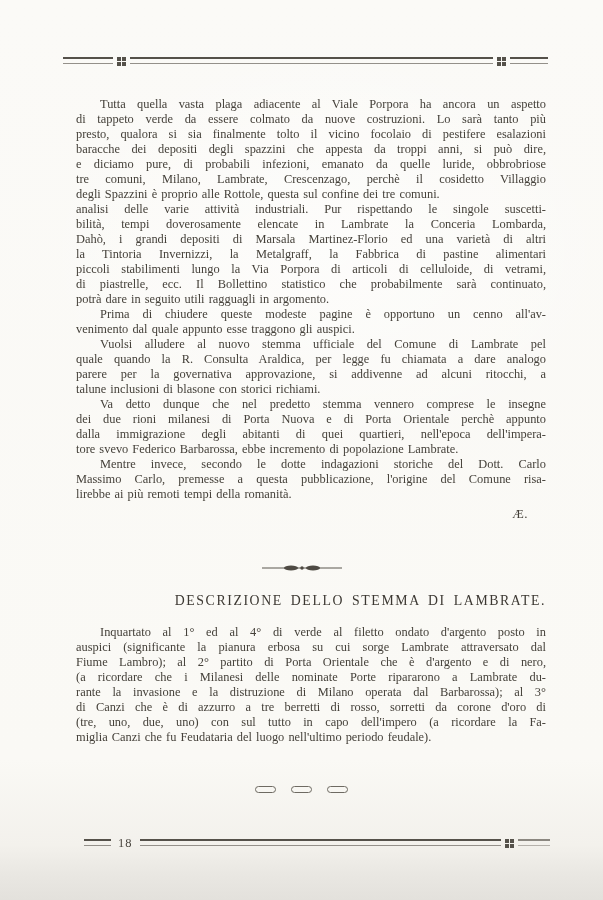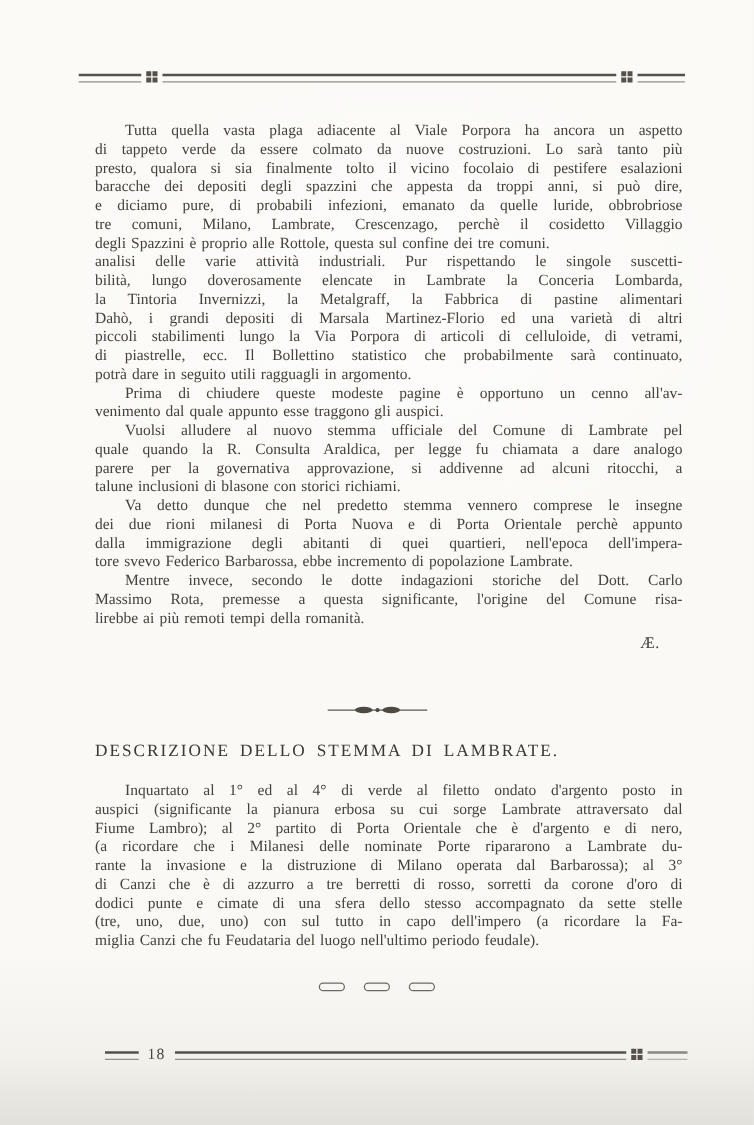--- a/index.html
+++ b/index.html
@@ -10,21 +10,21 @@
     overflow:hidden;
     font-family:"Liberation Serif", "DejaVu Serif", serif;
     color:#45413a;
     background:
       radial-gradient(ellipse 420px 300px at 52% 28%, rgba(255,255,255,0.55), rgba(255,255,255,0) 70%),
       linear-gradient(to bottom, #fbfaf7 0px, #faf9f5 760px, #f3f1ec 845px, #e9e7e2 875px, #e3e1dc 900px);
     padding-left: 19px;
   }
 
   
-  .rule { position:absolute; display:flex; align-items:flex-end; }
+  .rule { position:absolute; display:flex; align-items:flex-start; }
   .rule-seg {
     height:7px; box-sizing:border-box;
     border-top:2.5px solid #55514a;
     border-bottom:1.3px solid #94908a;
   }
   .rule-seg.faint { border-top-color:#8b8780; border-bottom-color:#b5b1ab; }
   .rule-dots {
     width:9px; height:9px; flex:0 0 9px;
     margin:0 4px;
     display:grid;
@@ -74,21 +74,21 @@
 
   
   .divider {
     position:absolute; top:561px; left:0; width:603px;
     display:flex; justify-content:center;
   }
 
   
   .section-heading {
     position:absolute; top:593px; left:76px; width:470px;
-    text-align:left;
+    text-align:right;
     font-size:13.8px;
     letter-spacing:1.6px;
     color:#3c3832;
     word-spacing:3px;
   }
 
   
   .pills {
     position:absolute; top:786px; left:0; width:603px;
     display:flex; justify-content:center; gap:15px;
@@ -129,23 +129,23 @@
           <div class="line first">Tutta quella vasta plaga adiacente al Viale Porpora ha ancora un aspetto</div>
           <div class="line">di tappeto verde da essere colmato da nuove costruzioni. Lo sarà tanto più</div>
           <div class="line">presto, qualora si sia finalmente tolto il vicino focolaio di pestifere esalazioni</div>
           <div class="line">baracche dei depositi degli spazzini che appesta da troppi anni, si può dire,</div>
           <div class="line">e diciamo pure, di probabili infezioni, emanato da quelle luride, obbrobriose</div>
           <div class="line">tre comuni, Milano, Lambrate, Crescenzago, perchè il cosidetto Villaggio</div>
           <div class="line last">degli Spazzini è proprio alle Rottole, questa sul confine dei tre comuni.</div>
         </div>
         <div class="para">
           <div class="line">analisi delle varie attività industriali. Pur rispettando le singole suscetti-</div>
-          <div class="line">bilità, lungo doverosamente elencate in Lambrate la Conceria Lombarda,</div>
+          <div class="line">bilità, tempi doverosamente elencate in Lambrate la Conceria Lombarda,</div>
+          <div class="line">Dahò, i grandi depositi di Marsala Martinez-Florio ed una varietà di altri</div>
           <div class="line">la Tintoria Invernizzi, la Metalgraff, la Fabbrica di pastine alimentari</div>
-          <div class="line">Dahò, i grandi depositi di Marsala Martinez-Florio ed una varietà di altri</div>
           <div class="line">piccoli stabilimenti lungo la Via Porpora di articoli di celluloide, di vetrami,</div>
           <div class="line">di piastrelle, ecc. Il Bollettino statistico che probabilmente sarà continuato,</div>
           <div class="line last">potrà dare in seguito utili ragguagli in argomento.</div>
         </div>
         <div class="para">
           <div class="line first">Prima di chiudere queste modeste pagine è opportuno un cenno all'av-</div>
           <div class="line last">venimento dal quale appunto esse traggono gli auspici.</div>
         </div>
         <div class="para">
           <div class="line first">Vuolsi alludere al nuovo stemma ufficiale del Comune di Lambrate pel</div>
@@ -154,21 +154,21 @@
           <div class="line last">talune inclusioni di blasone con storici richiami.</div>
         </div>
         <div class="para">
           <div class="line first">Va detto dunque che nel predetto stemma vennero comprese le insegne</div>
           <div class="line">dei due rioni milanesi di Porta Nuova e di Porta Orientale perchè appunto</div>
           <div class="line">dalla immigrazione degli abitanti di quei quartieri, nell'epoca dell'impera-</div>
           <div class="line last">tore svevo Federico Barbarossa, ebbe incremento di popolazione Lambrate.</div>
         </div>
         <div class="para">
           <div class="line first">Mentre invece, secondo le dotte indagazioni storiche del Dott. Carlo</div>
-          <div class="line">Massimo Rota, premesse a questa significante, l'origine del Comune risa-</div>
+          <div class="line">Massimo Carlo, premesse a questa pubblicazione, l'origine del Comune risa-</div>
           <div class="line last">lirebbe ai più remoti tempi della romanità.</div>
         </div>
       </div>
     <div class="signature-line">Æ.</div>
   </div>
 
   <div class="divider">
     <svg width="80" height="14" viewBox="0 0 80 14">
       <line x1="0" y1="7" x2="80" y2="7" stroke="#5a564f" stroke-width="1"></line>
       <ellipse cx="29" cy="7" rx="7" ry="2.6" fill="#4e4a43"></ellipse>
@@ -181,21 +181,20 @@
 
   <div class="section-body">
     <div>
         <div class="para">
           <div class="line first">Inquartato al 1° ed al 4° di verde al filetto ondato d'argento posto in</div>
           <div class="line">auspici (significante la pianura erbosa su cui sorge Lambrate attraversato dal</div>
           <div class="line">Fiume Lambro); al 2° partito di Porta Orientale che è d'argento e di nero,</div>
           <div class="line">(a ricordare che i Milanesi delle nominate Porte ripararono a Lambrate du-</div>
           <div class="line">rante la invasione e la distruzione di Milano operata dal Barbarossa); al 3°</div>
           <div class="line">di Canzi che è di azzurro a tre berretti di rosso, sorretti da corone d'oro di</div>
-          <div class="line">dodici punte e cimate di una sfera dello stesso accompagnato da sette stelle</div>
           <div class="line">(tre, uno, due, uno) con sul tutto in capo dell'impero (a ricordare la Fa-</div>
           <div class="line last">miglia Canzi che fu Feudataria del luogo nell'ultimo periodo feudale).</div>
         </div>
       </div>
   </div>
 
   <div class="pills">
     <div class="pill"></div>
     <div class="pill"></div>
     <div class="pill"></div>

